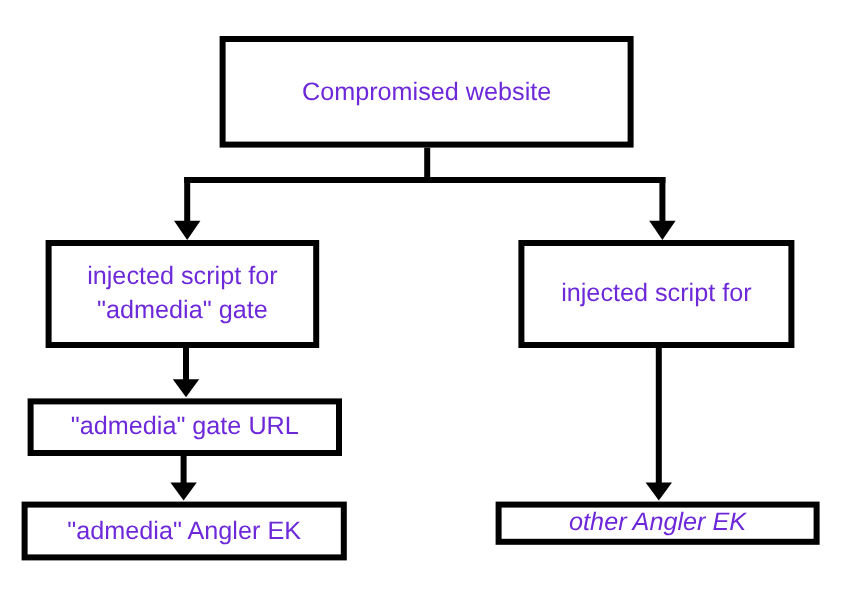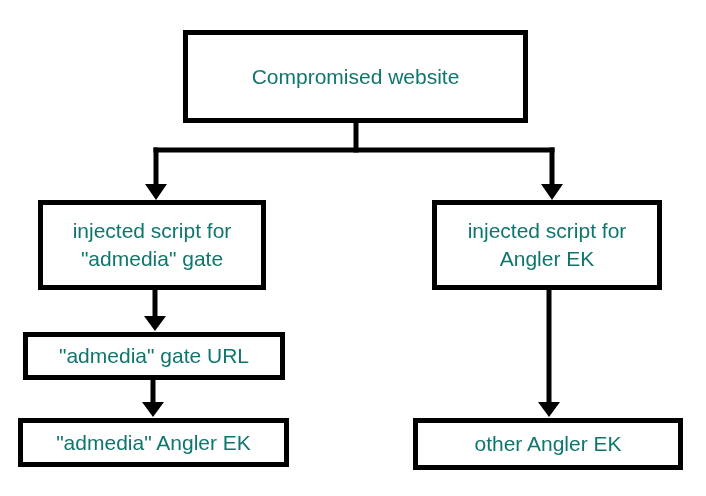--- a/index.html
+++ b/index.html
@@ -6,21 +6,21 @@
     margin: 0;
     padding: 0;
     background: #ffffff;
   }
   .canvas {
     position: relative;
     width: 706px;
     height: 496px;
     background: #ffffff;
     font-family: "Liberation Sans", sans-serif;
-    color: #0f766e;
+    color: #6d28d9;
     overflow: hidden;
   }
   .connectors {
     position: absolute;
     left: 0;
     top: 0;
     width: 706px;
     height: 496px;
   }
   .node {
@@ -35,21 +35,21 @@
     text-align: center;
     font-size: 21px;
     line-height: 28px;
     white-space: nowrap;
   }
   #node-top        { left: 183px; top: 30px;  width: 345px; height: 93px; }
   #node-inj-left   { left: 38px;  top: 200px; width: 228px; height: 90px; }
   #node-inj-right  { left: 432px; top: 200px; width: 230px; height: 90px; }
   #node-gate-url   { left: 23px;  top: 332px; width: 262px; height: 48px; }
   #node-adm-angler { left: 18px;  top: 418px; width: 271px; height: 49px; }
-  #node-other      { left: 413px; top: 418px; width: 270px; height: 52px; }
+  #node-other      { left: 413px; top: 418px; width: 270px; height: 36px; font-style: italic; }
 </style>
 </head>
 <body>
 
 <div class="canvas">
 
   <svg class="connectors" viewBox="0 0 706 496" xmlns="http://www.w3.org/2000/svg">
 
     <line x1="356" y1="122" x2="356" y2="152.5" stroke="#000000" stroke-width="5"></line>
 
@@ -75,21 +75,20 @@
     <div>Compromised website</div>
   </div>
 
   <div class="node" id="node-inj-left">
     <div>injected script for</div>
     <div>"admedia" gate</div>
   </div>
 
   <div class="node" id="node-inj-right">
     <div>injected script for</div>
-    <div>Angler EK</div>
   </div>
 
   <div class="node" id="node-gate-url">
     <div>"admedia" gate URL</div>
   </div>
 
   <div class="node" id="node-adm-angler">
     <div>"admedia" Angler EK</div>
   </div>
 

